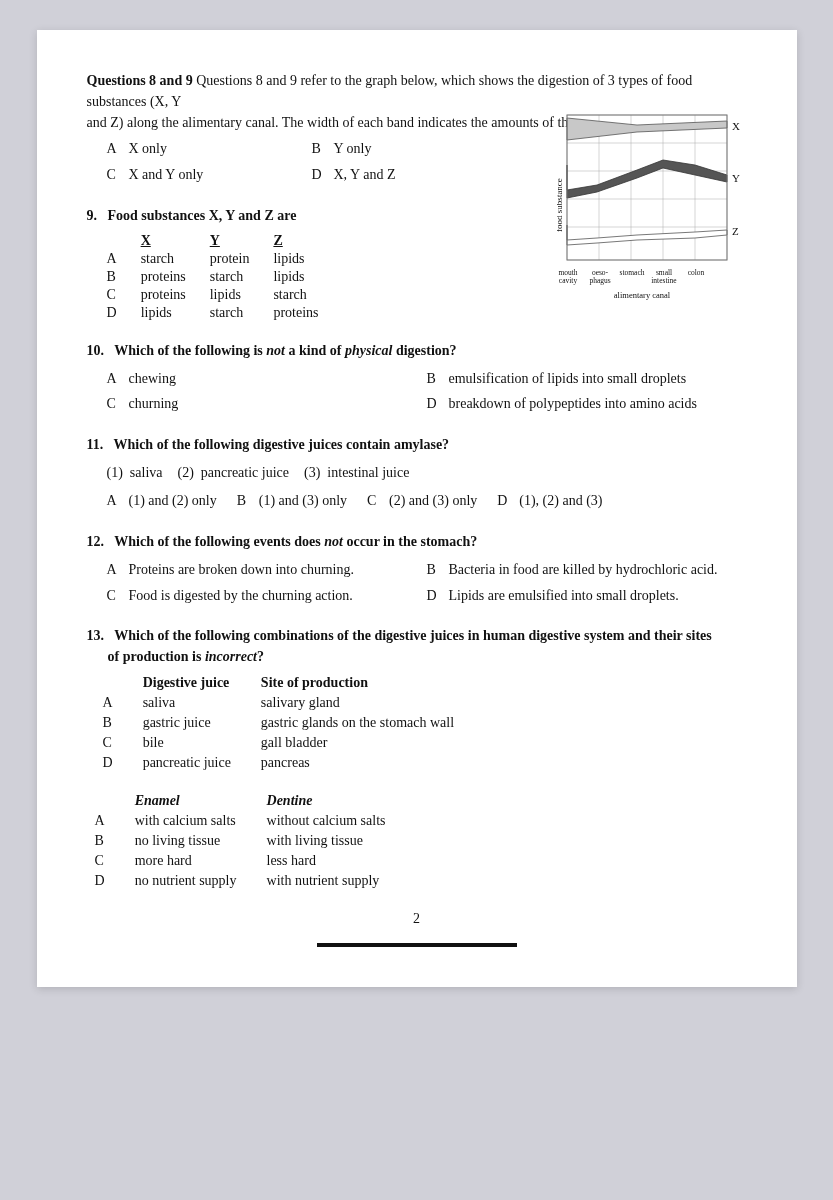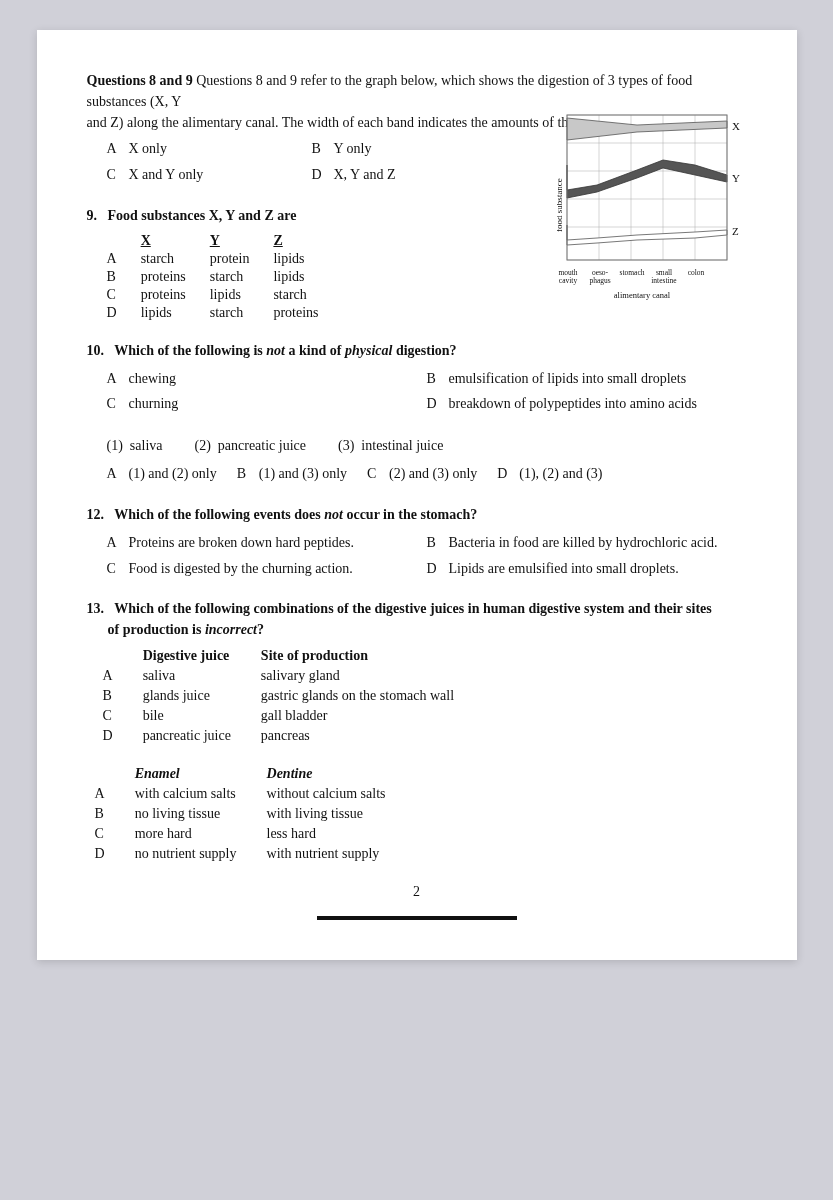--- a/index.html
+++ b/index.html
@@ -84,21 +84,21 @@
       gap: 2px 0;
       line-height: 1.8;
     }
     .q11-block {
       margin-bottom: 18px;
     }
     .q11-sub {
       margin-left: 20px;
       margin-bottom: 4px;
       display: flex;
-      gap: 32px;
+      gap: 15px;
       line-height: 1.7;
     }
     .q11-options {
       margin-left: 20px;
       display: flex;
       gap: 20px;
       flex-wrap: wrap;
       line-height: 1.7;
     }
     .q12-options {
@@ -289,20 +289,24 @@
         </div>
         <div class="option-row">
           <span class="opt-letter">D</span>
           <span>breakdown of polypeptides into amino acids</span>
         </div>
       </div>
     </div>
   </div>
 
   <div class="q11-block">
+    <div class="question-header">
+      <span>11.</span>&nbsp;&nbsp;
+      <span>Which of the following digestive juices contain <strong>amylase</strong>?</span>
+    </div>
     <div class="q11-sub">
       <span>(1)&nbsp; saliva</span>
       <span>(2)&nbsp; pancreatic juice</span>
       <span>(3)&nbsp; intestinal juice</span>
     </div>
     <div class="q11-options">
       <div class="option-row">
         <span class="opt-letter">A</span>
         <span>(1) and (2) only</span>
       </div>
@@ -322,21 +326,21 @@
   </div>
 
   <div class="question-block">
     <div class="question-header">
       <span>12.</span>&nbsp;&nbsp;
       <span>Which of the following events does <strong><em>not</em></strong> occur in the <strong>stomach</strong>?</span>
     </div>
     <div class="q12-options">
       <div class="option-row">
         <span class="opt-letter">A</span>
-        <span>Proteins are broken down hard peptides.</span>
+        <span>Proteins are broken down into churning.</span>
       </div>
       <div class="option-row">
         <span class="opt-letter">B</span>
         <span>Bacteria in food are killed by hydrochloric acid.</span>
       </div>
       <div class="option-row">
         <span class="opt-letter">C</span>
         <span>Food is digested by the churning action.</span>
       </div>
       <div class="option-row">
@@ -361,21 +365,21 @@
         </tr>
       </thead>
       <tbody>
         <tr>
           <td>A</td>
           <td>saliva</td>
           <td>salivary gland</td>
         </tr>
         <tr>
           <td>B</td>
-          <td>glands juice</td>
+          <td>gastric juice</td>
           <td>gastric glands on the stomach wall</td>
         </tr>
         <tr>
           <td>C</td>
           <td>bile</td>
           <td>gall bladder</td>
         </tr>
         <tr>
           <td>D</td>
           <td>pancreatic juice</td>

